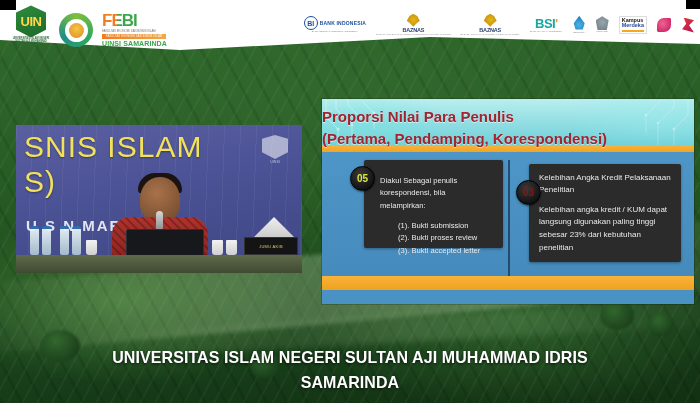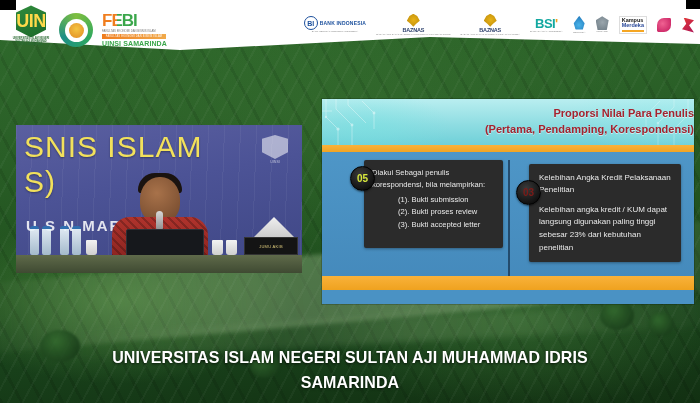--- a/index.html
+++ b/index.html
@@ -107,21 +107,21 @@
     flex-direction: column;
     align-items: center;
     justify-content: flex-end;
   }
   .uin-shield {
     width: 30px; height: 32px;
     background: linear-gradient(160deg, #2f8b3c, #1c6a2a);
     -webkit-clip-path: polygon(50% 0, 100% 22%, 100% 76%, 50% 100%, 0 76%, 0 22%);
     clip-path: polygon(50% 0, 100% 22%, 100% 76%, 50% 100%, 0 76%, 0 22%);
     display: flex; align-items: center; justify-content: center;
-    color: #ffd94a; font-size: 18px; font-weight: bold; letter-spacing: -.5px;
+    color: #ffd94a; font-size: 13px; font-weight: bold; letter-spacing: -.5px;
   }
   .uin-caption {
     font-size: 2.6px; color: #2b6a33; margin-top: 1px; line-height: 1.1;
     text-align: center; width: 38px; font-weight: bold;
   }
   .ring-logo {
     width: 34px; height: 34px; border-radius: 50%;
     background: conic-gradient(#7fbf3f, #2fa85f, #1d8f86, #7fbf3f);
     display: flex; align-items: center; justify-content: center;
   }
@@ -338,25 +338,25 @@
   }
   .circuit {
     position: absolute; left: 0; top: 0; width: 70px; height: 46px; opacity: .55;
   }
   .circuit-r {
     position: absolute; right: 0; top: 0; width: 70px; height: 46px; opacity: .45;
     transform: scaleX(-1);
   }
   .slide-title {
     position: relative;
-    text-align: right;
+    text-align: left;
     padding-top: 7px;
     color: #a32430;
     font-weight: bold;
-    font-size: 11px;
+    font-size: 15px;
     line-height: 1.45;
     text-shadow: 0 1px 0 rgba(255,255,255,.55);
   }
   .orange-bar-top {
     height: 7px;
     background: linear-gradient(180deg, #f9b23a, #f0a424);
   }
   .slide-body {
     position: relative;
     height: 138px;
@@ -390,21 +390,21 @@
   }
   .card-right {
     left: 207px; top: 12px;
     width: 152px; height: 98px;
     padding: 8px 8px 6px 10px;
     box-sizing: border-box;
   }
   .card-left .lead {
     font-size: 7.6px;
     line-height: 1.62;
-    margin: 0;
+    margin: 8px;
   }
   .card-left ol {
     margin: 2px 0 0 0;
     padding-left: 26px;
     list-style: none;
   }
   .card-left ol li {
     font-size: 7.6px;
     line-height: 1.66;
   }

